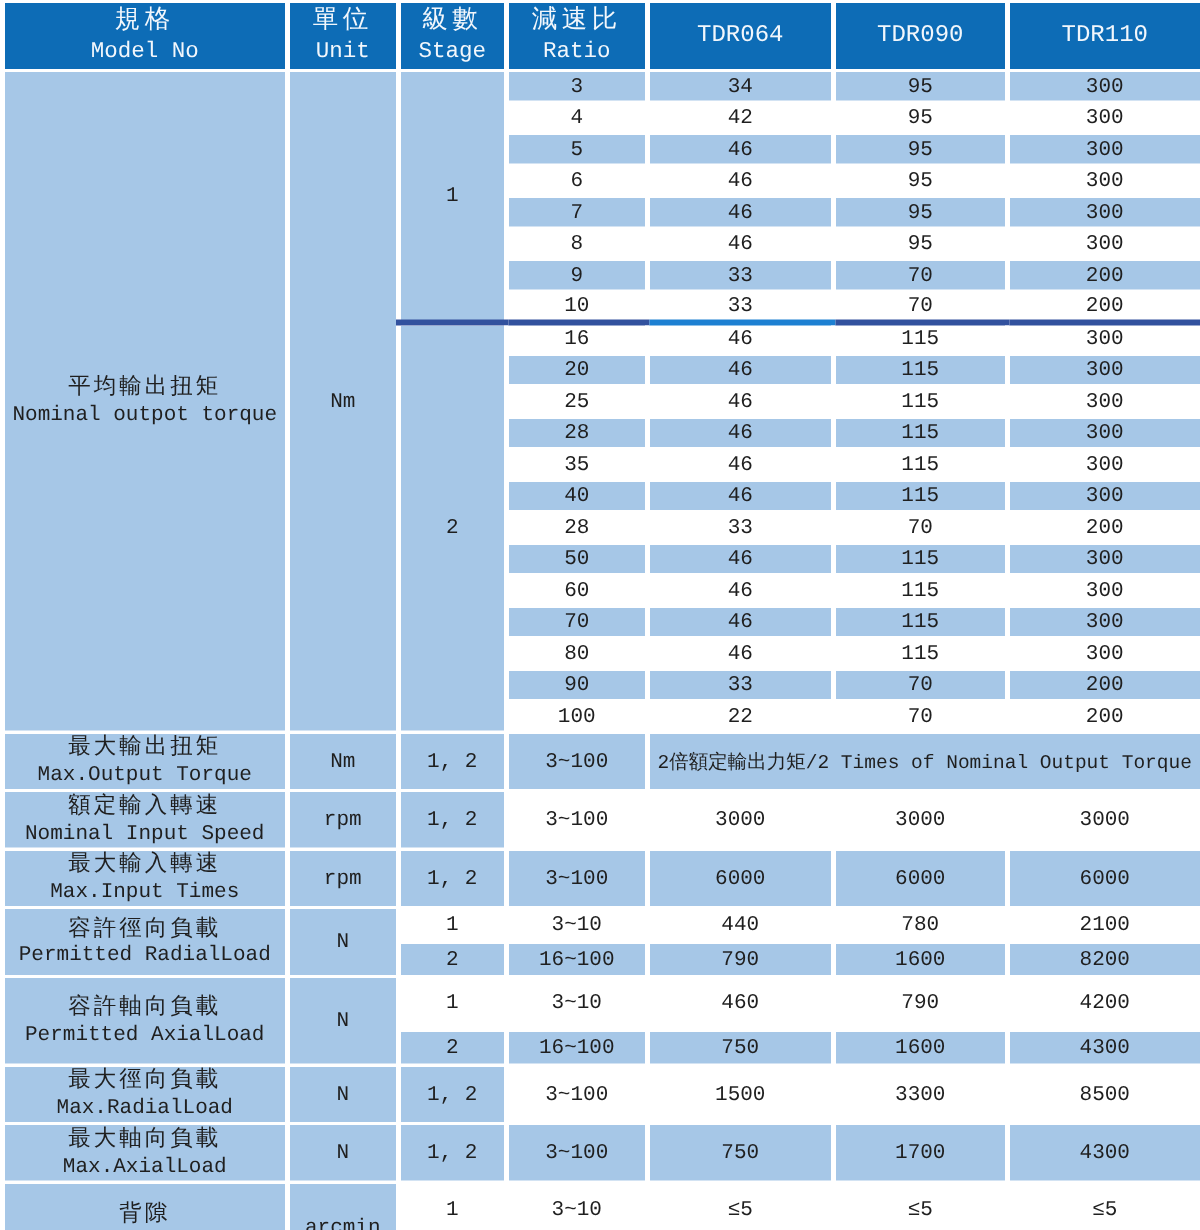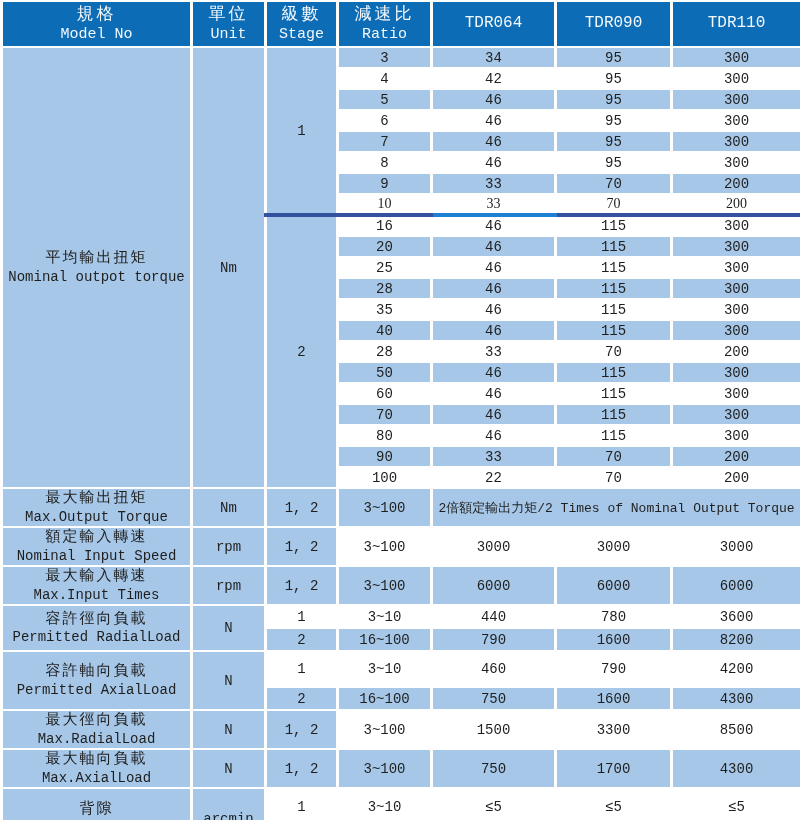--- a/index.html
+++ b/index.html
@@ -123,21 +123,21 @@
           <td class="plain">46</td>
           <td class="plain">95</td>
           <td class="plain">300</td>
         </tr>
         <tr style="height: 21px;">
           <td class="shade">9</td>
           <td class="shade">33</td>
           <td class="shade">70</td>
           <td class="shade">200</td>
         </tr>
-        <tr style="height: 21px; font-family: Liberation Serif, serif;">
+        <tr style="height: 21px;">
           <td class="plain">10</td>
           <td class="plain">33</td>
           <td class="plain">70</td>
           <td class="plain">200</td>
         </tr>
         <tr style="height: 21px;">
           <td class="shade stage dt-navy" rowspan="13">2</td>
           <td class="plain dt-navy">16</td>
           <td class="plain dt-bright">46</td>
           <td class="plain dt-navy">115</td>
@@ -252,21 +252,21 @@
         <tr style="height: 23px;">
           <td class="shade label" rowspan="2">
             <div class="zh">容許徑向負載</div>
             <div class="en">Permitted RadialLoad</div>
           </td>
           <td class="shade unit" rowspan="2">N</td>
           <td class="plain stage">1</td>
           <td class="plain">3~10</td>
           <td class="plain">440</td>
           <td class="plain">780</td>
-          <td class="plain">3600</td>
+          <td class="plain">2100</td>
         </tr>
         <tr style="height: 23px;">
           <td class="shade stage">2</td>
           <td class="shade">16~100</td>
           <td class="shade">790</td>
           <td class="shade">1600</td>
           <td class="shade">8200</td>
         </tr>
         <tr style="height: 36px;">
           <td class="shade label" rowspan="2">

